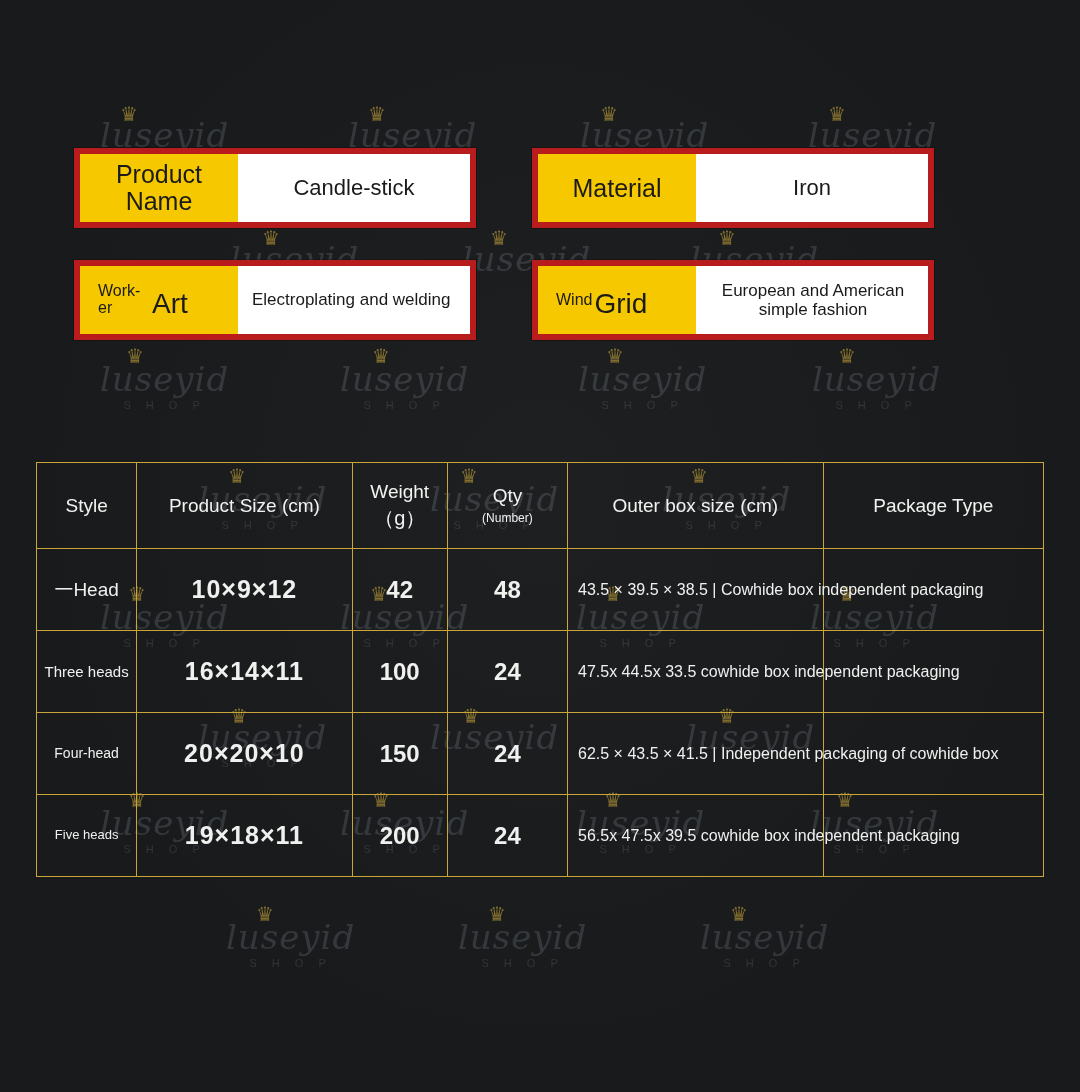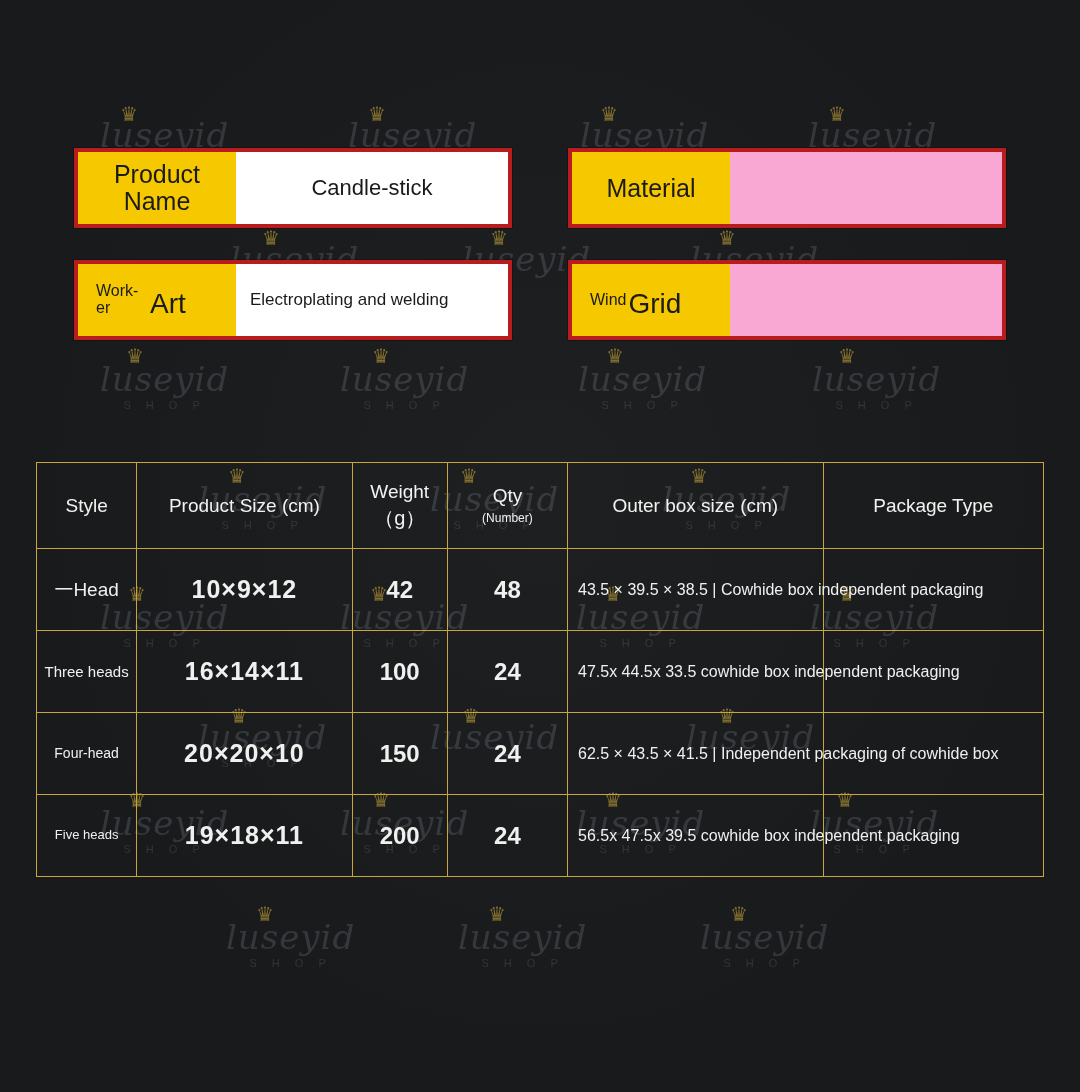--- a/index.html
+++ b/index.html
@@ -75,25 +75,25 @@
     width: 932px;
     z-index: 10;
   }
   .card-row {
     display: flex;
     gap: 56px;
     margin-bottom: 32px;
   }
   .card {
     display: flex;
-    width: 438px;
+    width: 402px;
     height: 80px;
-    border: 4px solid #b91c1c;
+    border: 6px solid #b91c1c;
     box-sizing: border-box;
-    background: #f9a8d4;
+    background: #4d7c0f;
     box-shadow: 0 0 0 1px rgba(0,0,0,0.25);
   }
   .card-label {
     width: 158px;
     background: #f6c800;
     color: #1b1b1b;
     display: flex;
     align-items: center;
     justify-content: center;
     font-size: 25px;
@@ -357,35 +357,37 @@
   </div>
 
   <div class="cards">
     <div class="card-row">
       <div class="card">
         <div class="card-label">Product Name</div>
         <div class="card-value">Candle-stick</div>
       </div>
       <div class="card">
         <div class="card-label">Material</div>
+        <div class="card-value">Iron</div>
       </div>
     </div>
     <div class="card-row">
       <div class="card">
         <div class="card-label two-part">
           <span class="small">Work-er</span>
           <span class="big">Art</span>
         </div>
         <div class="card-value left">Electroplating and welding</div>
       </div>
       <div class="card">
         <div class="card-label two-part">
           <span class="small">Wind</span>
           <span class="big">Grid</span>
         </div>
+        <div class="card-value left">European and American simple fashion</div>
       </div>
     </div>
   </div>
 
   <div class="table-wrap">
     <table class="spec">
       <colgroup>
         <col class="col-style">
         <col class="col-size">
         <col class="col-weight">

